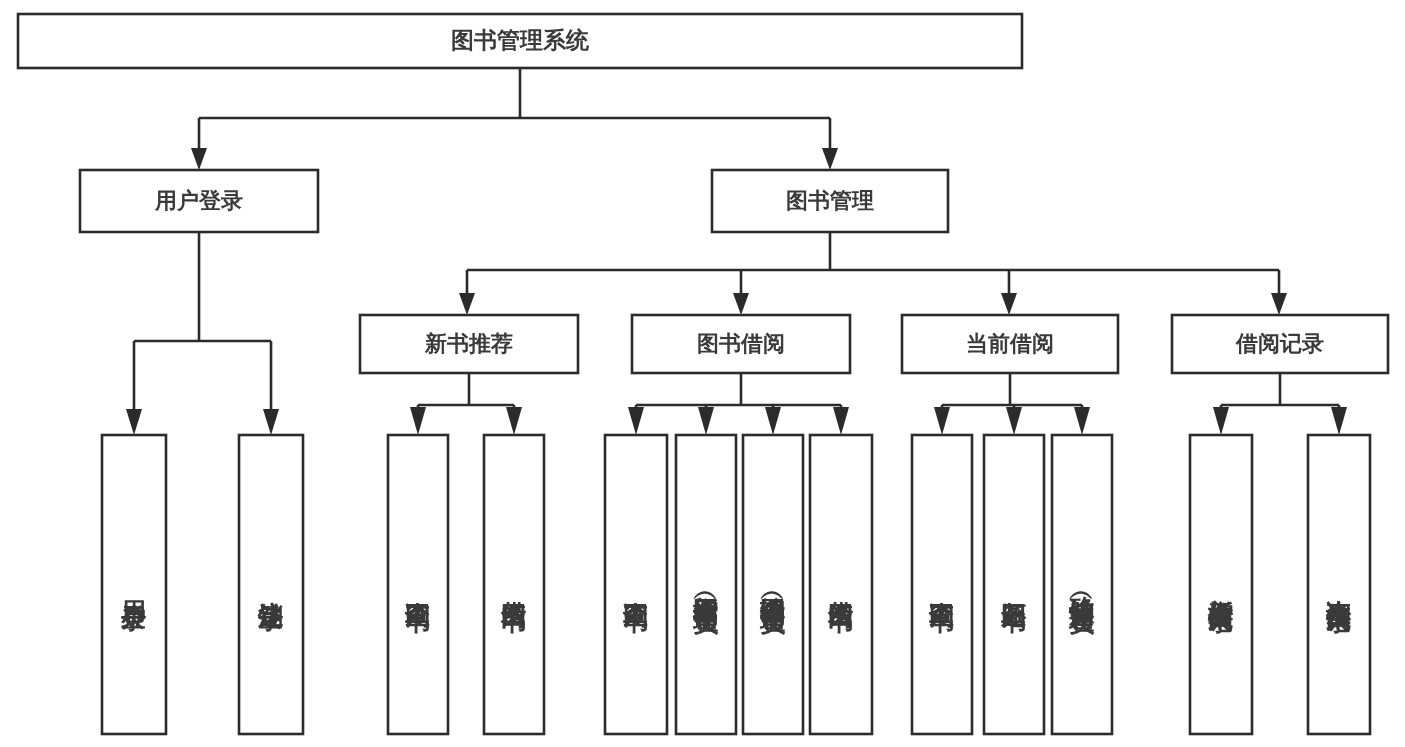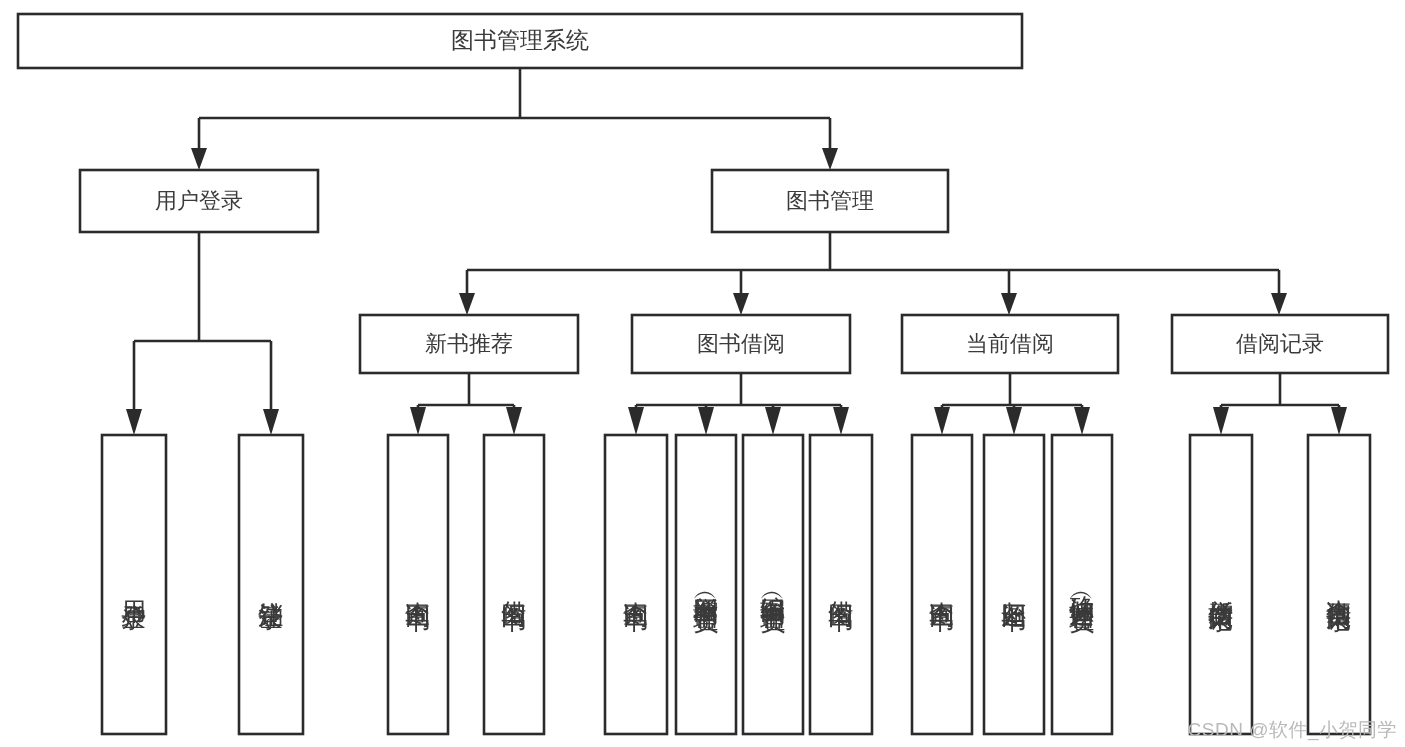--- a/index.html
+++ b/index.html
@@ -9,20 +9,21 @@
   }
   body {
     font-family: "Liberation Sans", "DejaVu Sans", sans-serif;
   }
   #canvas {
     position: relative;
     width: 1405px;
     height: 747px;
     background: #ffffff;
     overflow: hidden;
+    font-weight: bold;
   }
   svg#diagram {
     position: absolute;
     left: 0;
     top: 0;
     width: 1405px;
     height: 747px;
   }
   .node-box {
     fill: #ffffff;
@@ -190,14 +191,13 @@
   <div class="leaf-label" style="left:605px;  top:435px; width:62px; height:299px;">查询图书</div>
   <div class="leaf-label" style="left:676px;  top:435px; width:60px; height:299px;">新增图书（管理员）</div>
   <div class="leaf-label" style="left:743px;  top:435px; width:60px; height:299px;">编辑图书（管理员）</div>
   <div class="leaf-label" style="left:810px;  top:435px; width:62px; height:299px;">借阅图书</div>
   <div class="leaf-label" style="left:912px;  top:435px; width:60px; height:299px;">查询图书</div>
   <div class="leaf-label" style="left:984px;  top:435px; width:60px; height:299px;">归还图书</div>
   <div class="leaf-label" style="left:1052px; top:435px; width:60px; height:299px;">确认归还（管理员）</div>
   <div class="leaf-label" style="left:1190px; top:435px; width:62px; height:299px;">新增借阅记录</div>
   <div class="leaf-label" style="left:1308px; top:435px; width:62px; height:299px;">查询借阅记录</div>
 
-  <div class="watermark">CSDN @软件_小贺同学</div>
 </div>
 
 </body></html>

